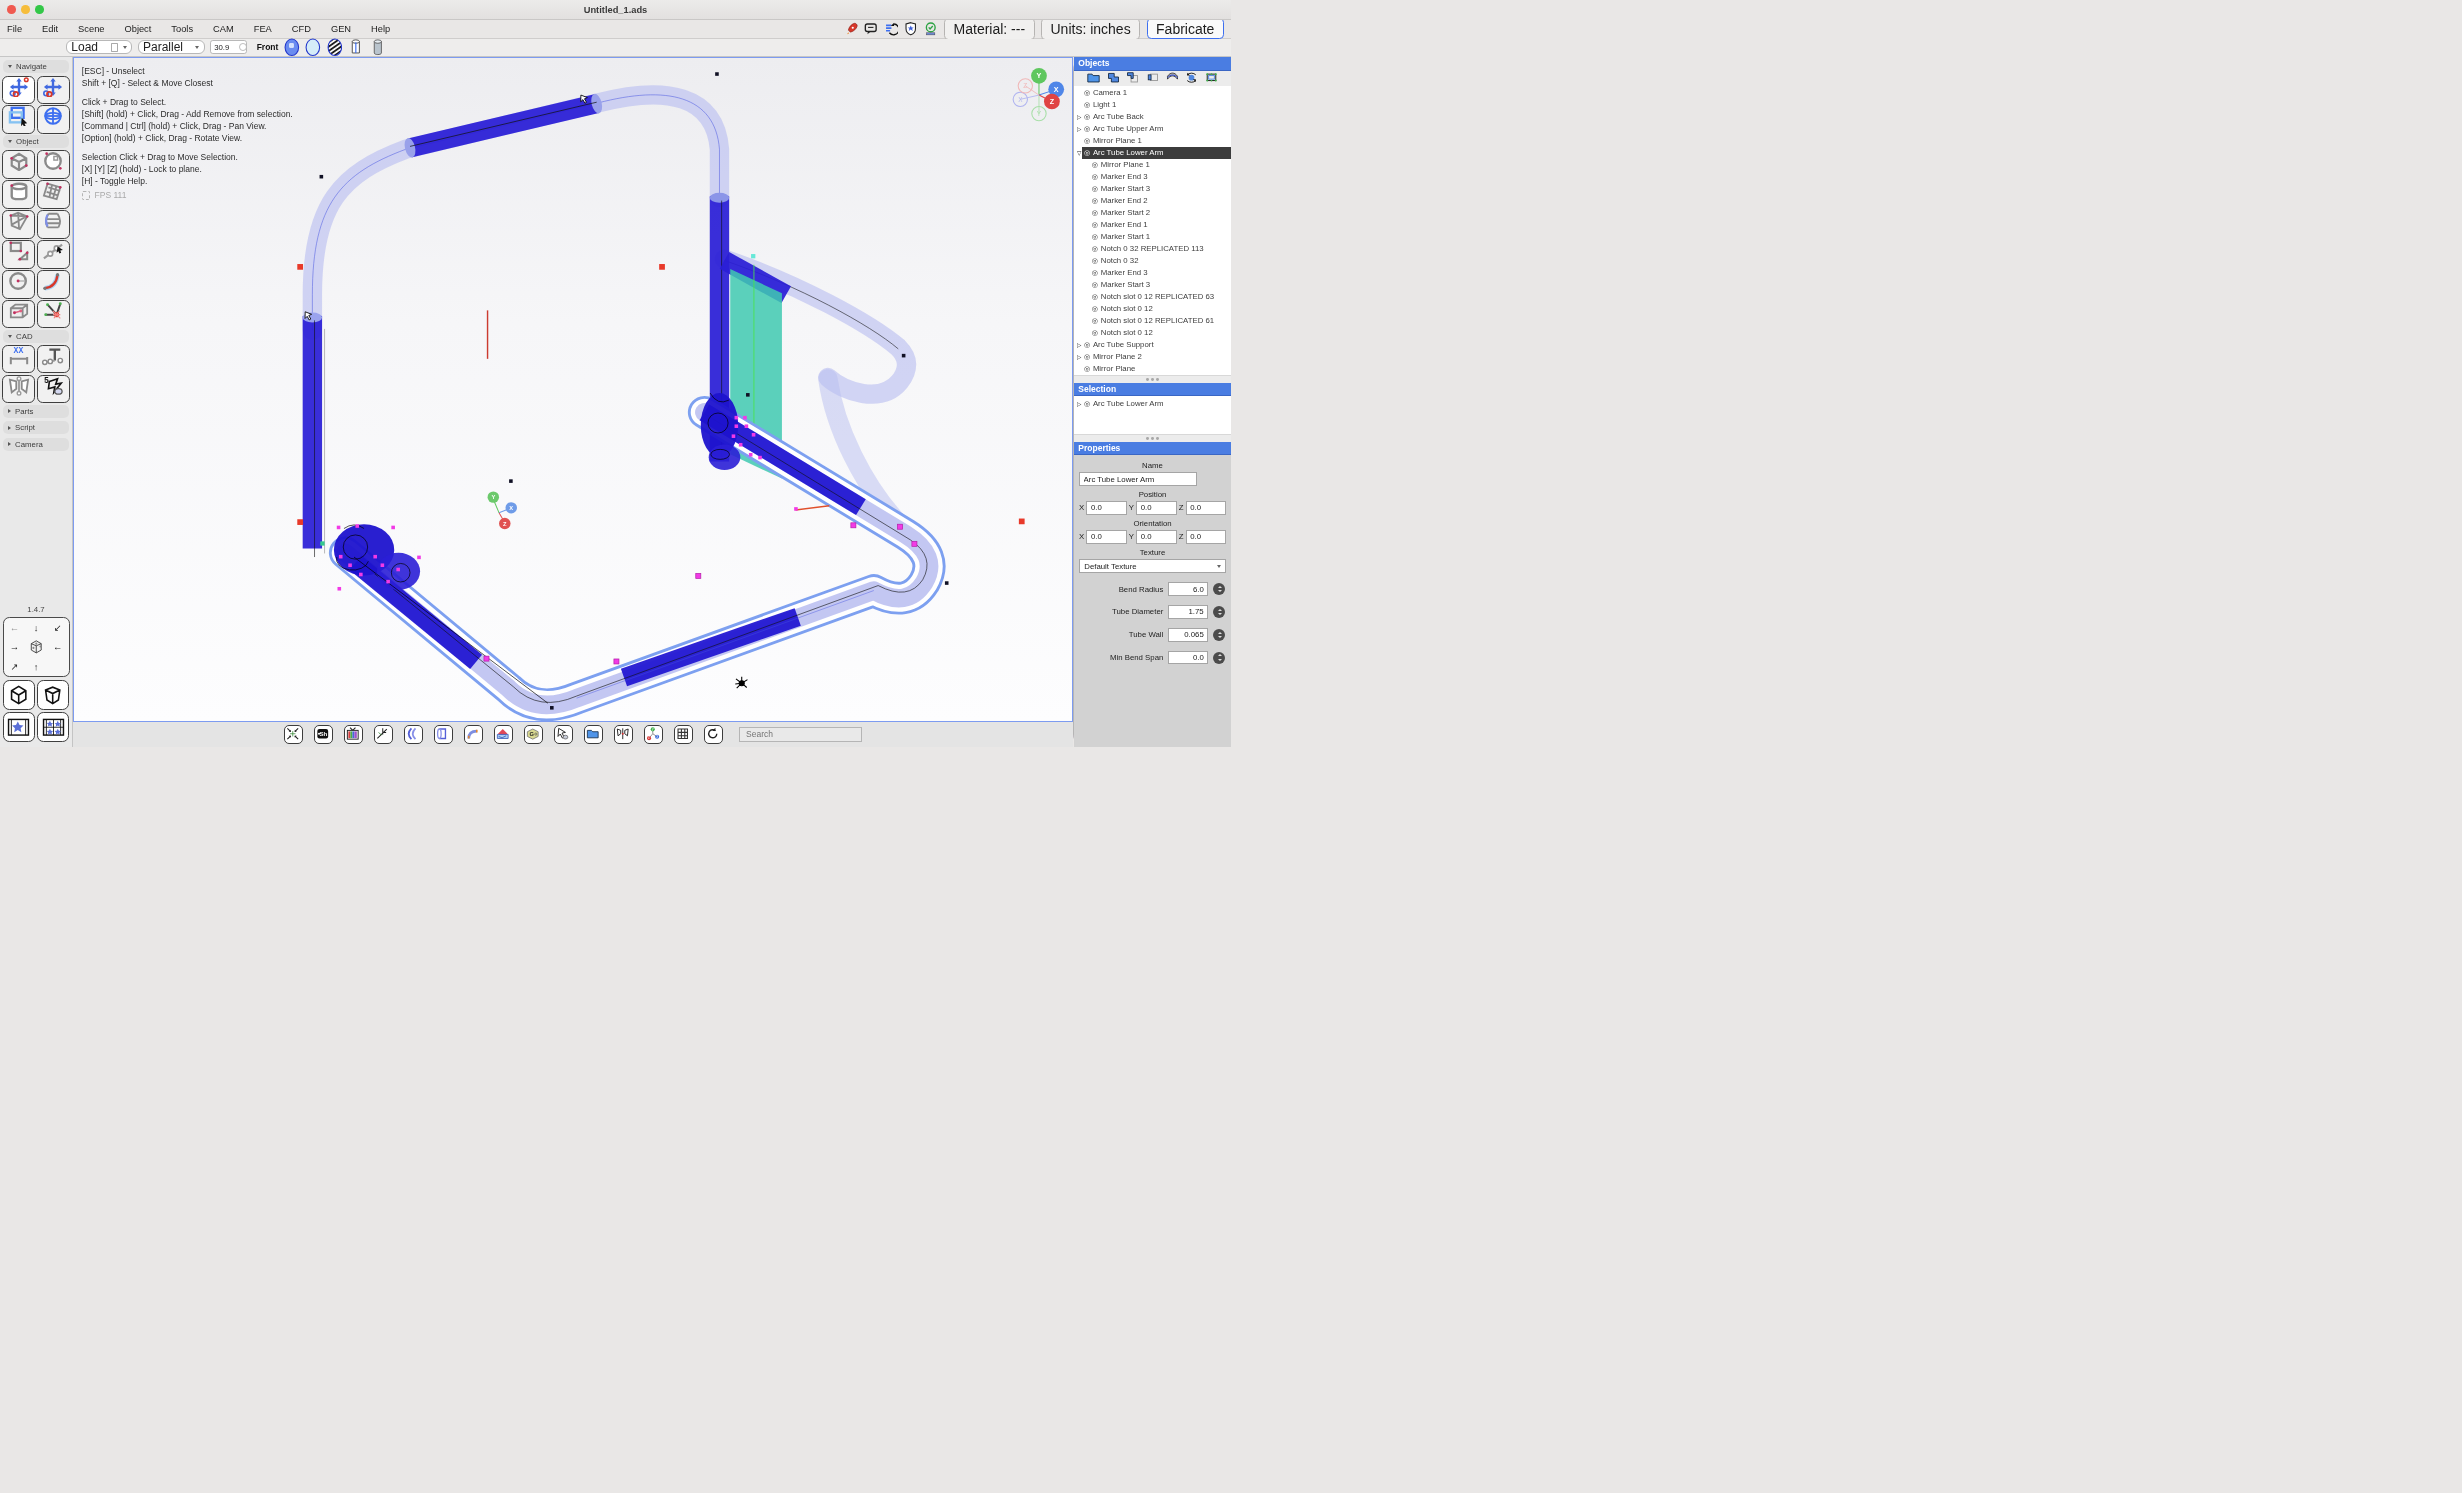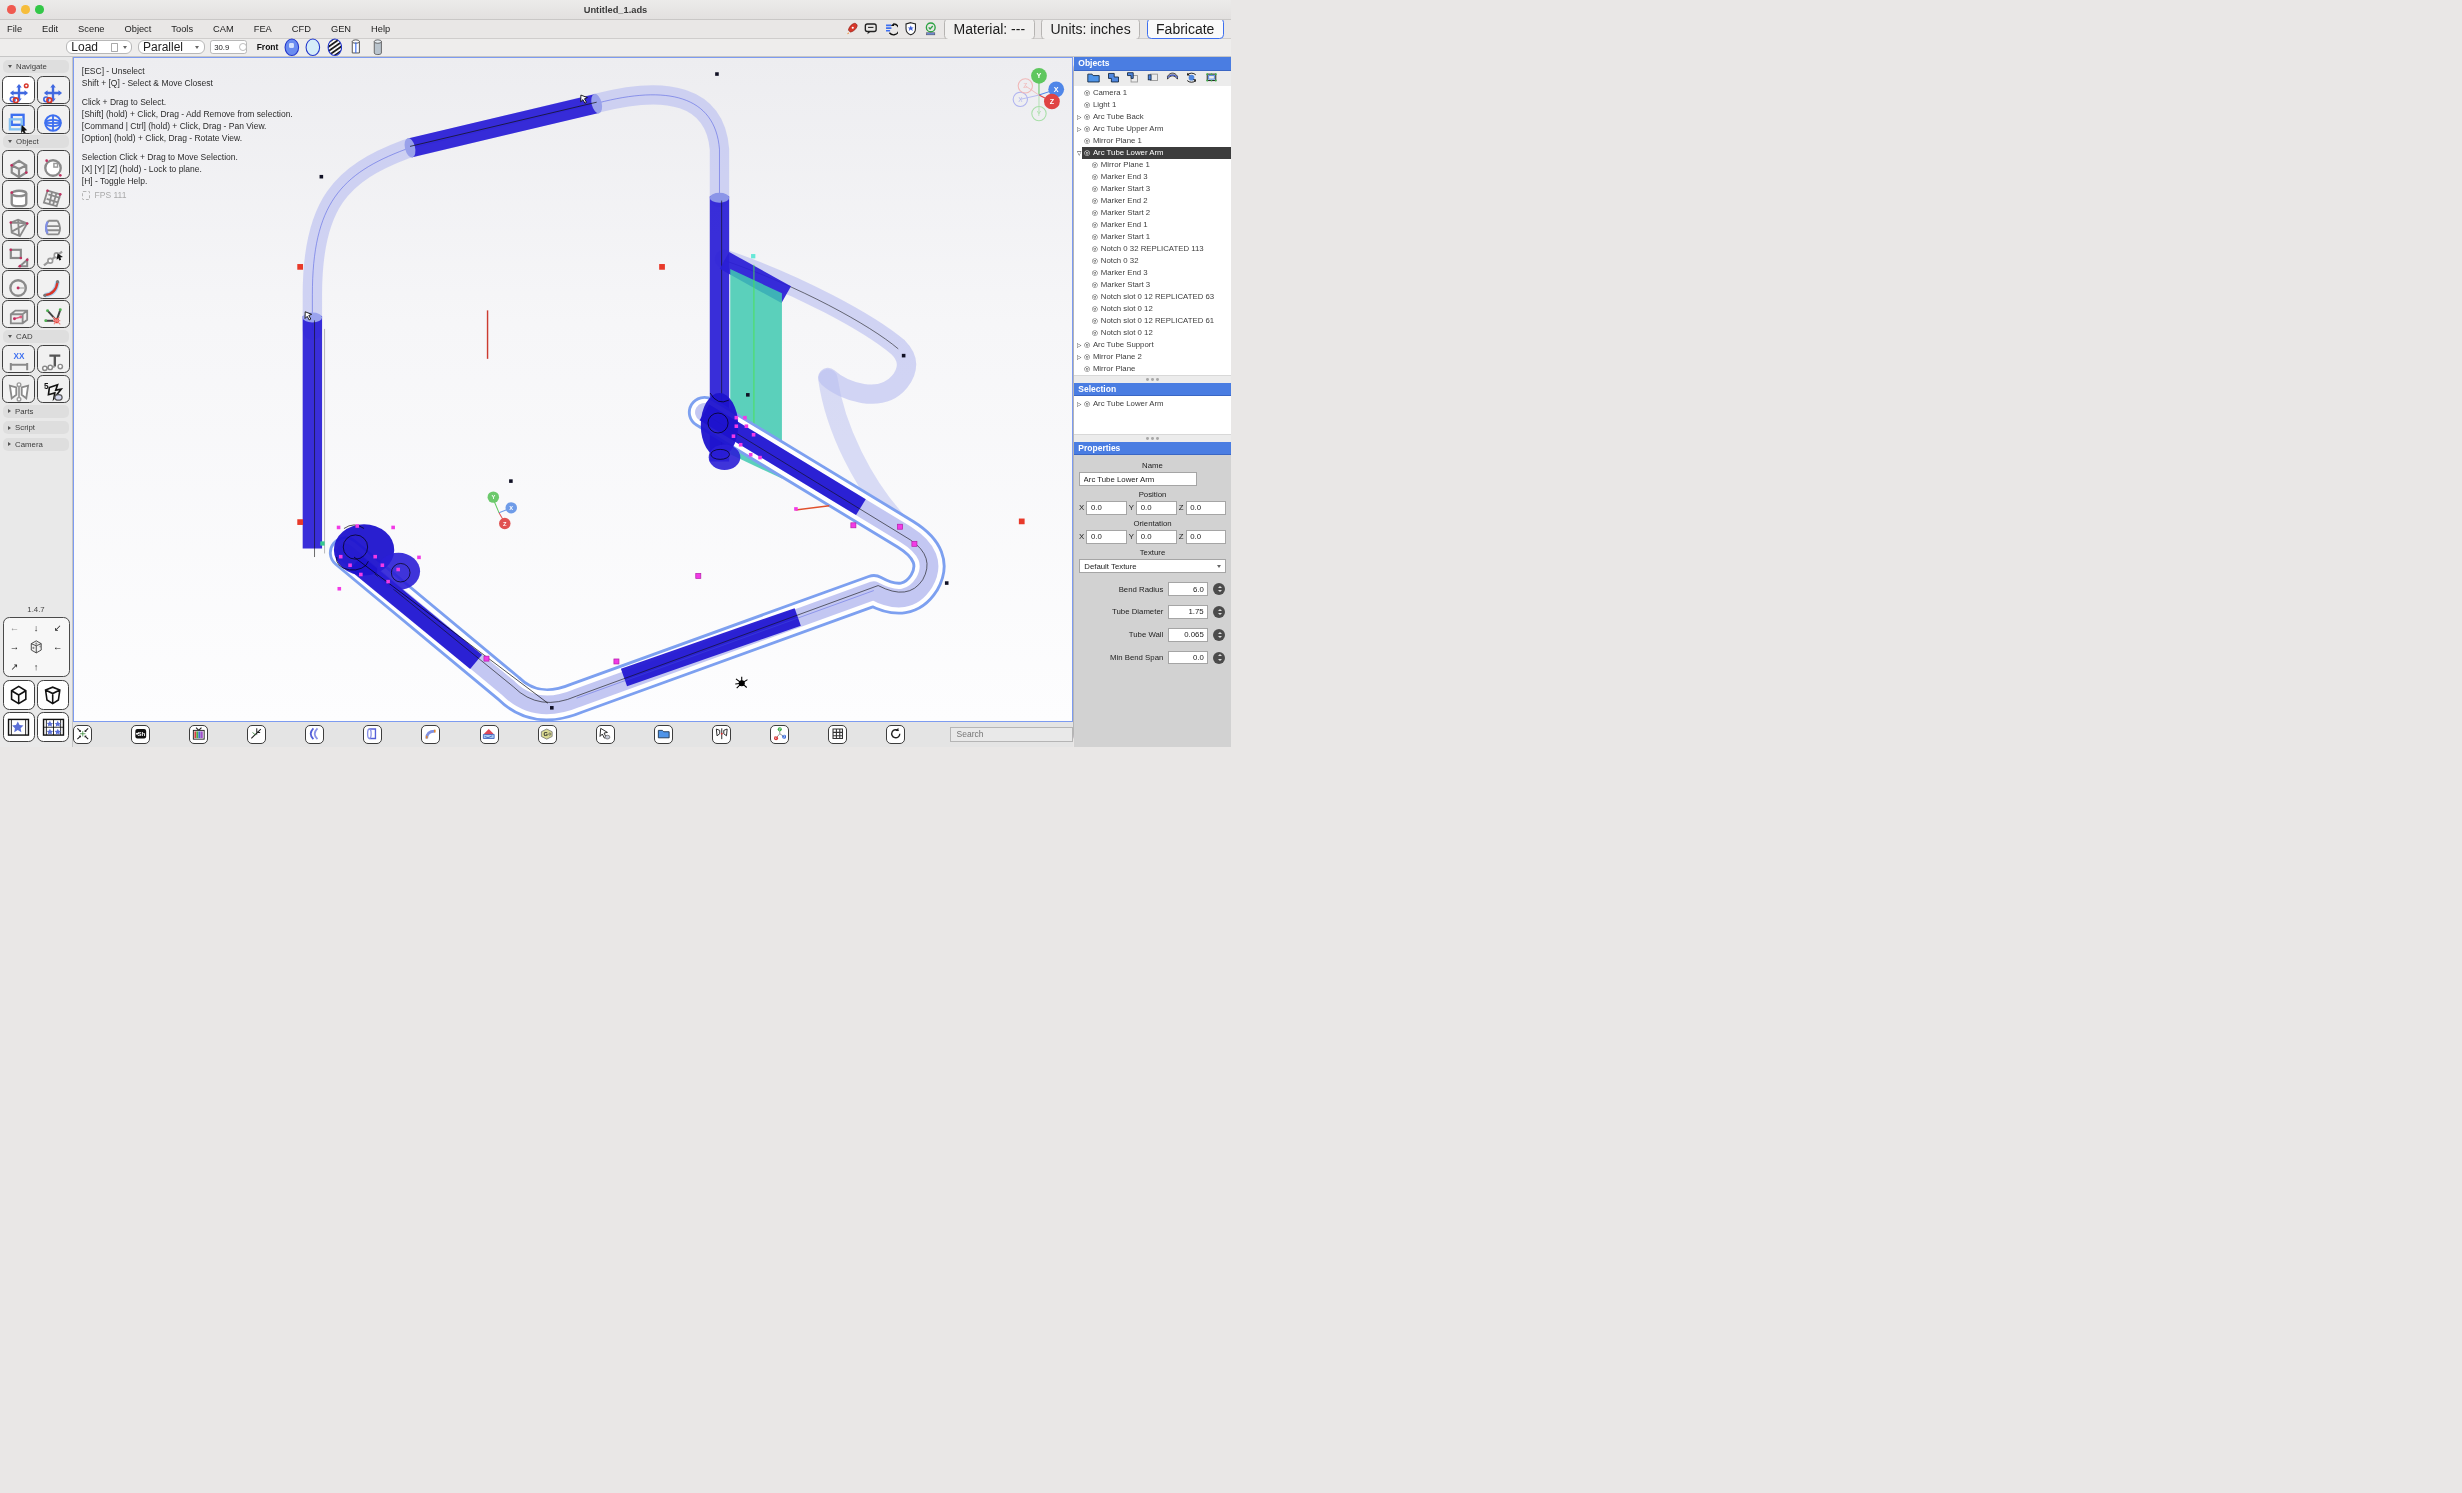--- a/index.html
+++ b/index.html
@@ -43,21 +43,21 @@
 
   
   .lsb { width:73px; background:#e9e9e9; border-right:0.7px solid #c4c4c4; display:flex; flex-direction:column;
     padding:2.1px 2.1px 2.8px 2.1px; flex:none; }
   .sechead { background:#dedede; border-radius:5px; height:13px; margin:1.4px 1.4px 2.1px 1.4px; display:flex; align-items:center;
     font-size:7.8px; color:#3c3c3c; padding-left:5px; gap:3.6px; flex:none;}
   .tri { width:0; height:0; border-left:2.8px solid transparent; border-right:2.8px solid transparent; border-top:3.6px solid #555; }
   .tri.r { border-top:2.8px solid transparent; border-bottom:2.8px solid transparent; border-left:3.6px solid #555; border-right:none;}
   .tgrid { display:grid; grid-template-columns:33px 33px; gap:1.4px; justify-content:center; flex:none; }
   .tb { width:33px; height:28.5px; background:#f1f1f1; border:1.4px solid #3f3f3f; border-radius:5.7px; display:flex;
-    align-items:flex-end; justify-content:center; }
+    align-items:flex-start; justify-content:center;font-family:Liberation Mono, monospace; }
   .tb.active { background:#ffffff; }
   .tb svg { width:24px; height:20px; }
   .lsbspacer { flex:1; }
   .ver { text-align:center; font-size:7.8px; color:#444; margin:2.8px 0; flex:none;}
   .navcube { width:67px; height:60px; border:1.4px solid #4a4a4a; border-radius:6.4px; background:#f7f7f7; margin:0 auto 2.8px auto;
     display:grid; grid-template-columns:1fr 1fr 1fr; grid-template-rows:1fr 1fr 1fr; align-items:center; justify-items:center;
     font-size:9.3px; color:#222; flex:none; }
   .navcube .dim { color:#999; }
   .cubebtns { display:flex; gap:2.1px; justify-content:center; margin-bottom:2.1px; flex:none;}
   .cb { width:32px; height:30px; background:#fff; border:1.4px solid #3f3f3f; border-radius:6.4px; display:flex; align-items:center; justify-content:center;}
@@ -67,21 +67,21 @@
   .canvas { height:665px; border:1.4px solid #7d9bf0; background:linear-gradient(180deg,#ededf0 0%,#f6f6f8 40%,#fdfdfe 100%);
     position:relative; flex:none; overflow:hidden; }
   .scene { position:absolute; inset:0; width:100%; height:100%; }
   .helpbox { position:absolute; left:7.8px; top:7.1px; font-size:8.5px; color:#2b2b2b; line-height:12px; }
   .helpbox div { min-height:12px; }
   .helpbox .gap { min-height:7.1px; }
   .fpsrow { display:flex; align-items:center; gap:4.3px; color:#a9a9a9; margin-top:2.1px; }
   .chip { width:8.5px; height:8.5px; border:1.1px dashed #b5b5b5; border-radius:1.4px; }
 
   
-  .bbar { height:24px; display:flex; align-items:center; justify-content:space-between; gap:11px; background:#e4e4e4; flex:none;}
+  .bbar { height:24px; display:flex; align-items:center; justify-content:center; gap:11px; background:#e4e4e4; flex:none;}
   .bico { width:19px; height:19px; background:#fff; border:1.1px solid #3d3d3d; border-radius:5px; display:flex;
     align-items:center; justify-content:center; font-size:9.3px; }
   .bico svg { width:13.5px; height:13.5px; }
   .search { width:123px; height:15px; background:#e9e9e9; border:0.7px solid #b5b5b5; font-size:8.5px; padding:0 5.7px;
     margin-left:5.7px; color:#222; font-family:"Liberation Sans",sans-serif;}
 
   
   .rp { width:158px; background:#f0abfc; border-left:0.7px solid #b5b5b5; display:flex; flex-direction:column; flex:none; font-size:7.8px;border-radius:13px;}
   .phead { height:13.5px; background:#4a7de2; color:#fff; font-size:8.5px; font-weight:bold; display:flex; align-items:center;
     padding-left:4.3px; flex:none; border-bottom:0.7px solid #3a66c4;}

